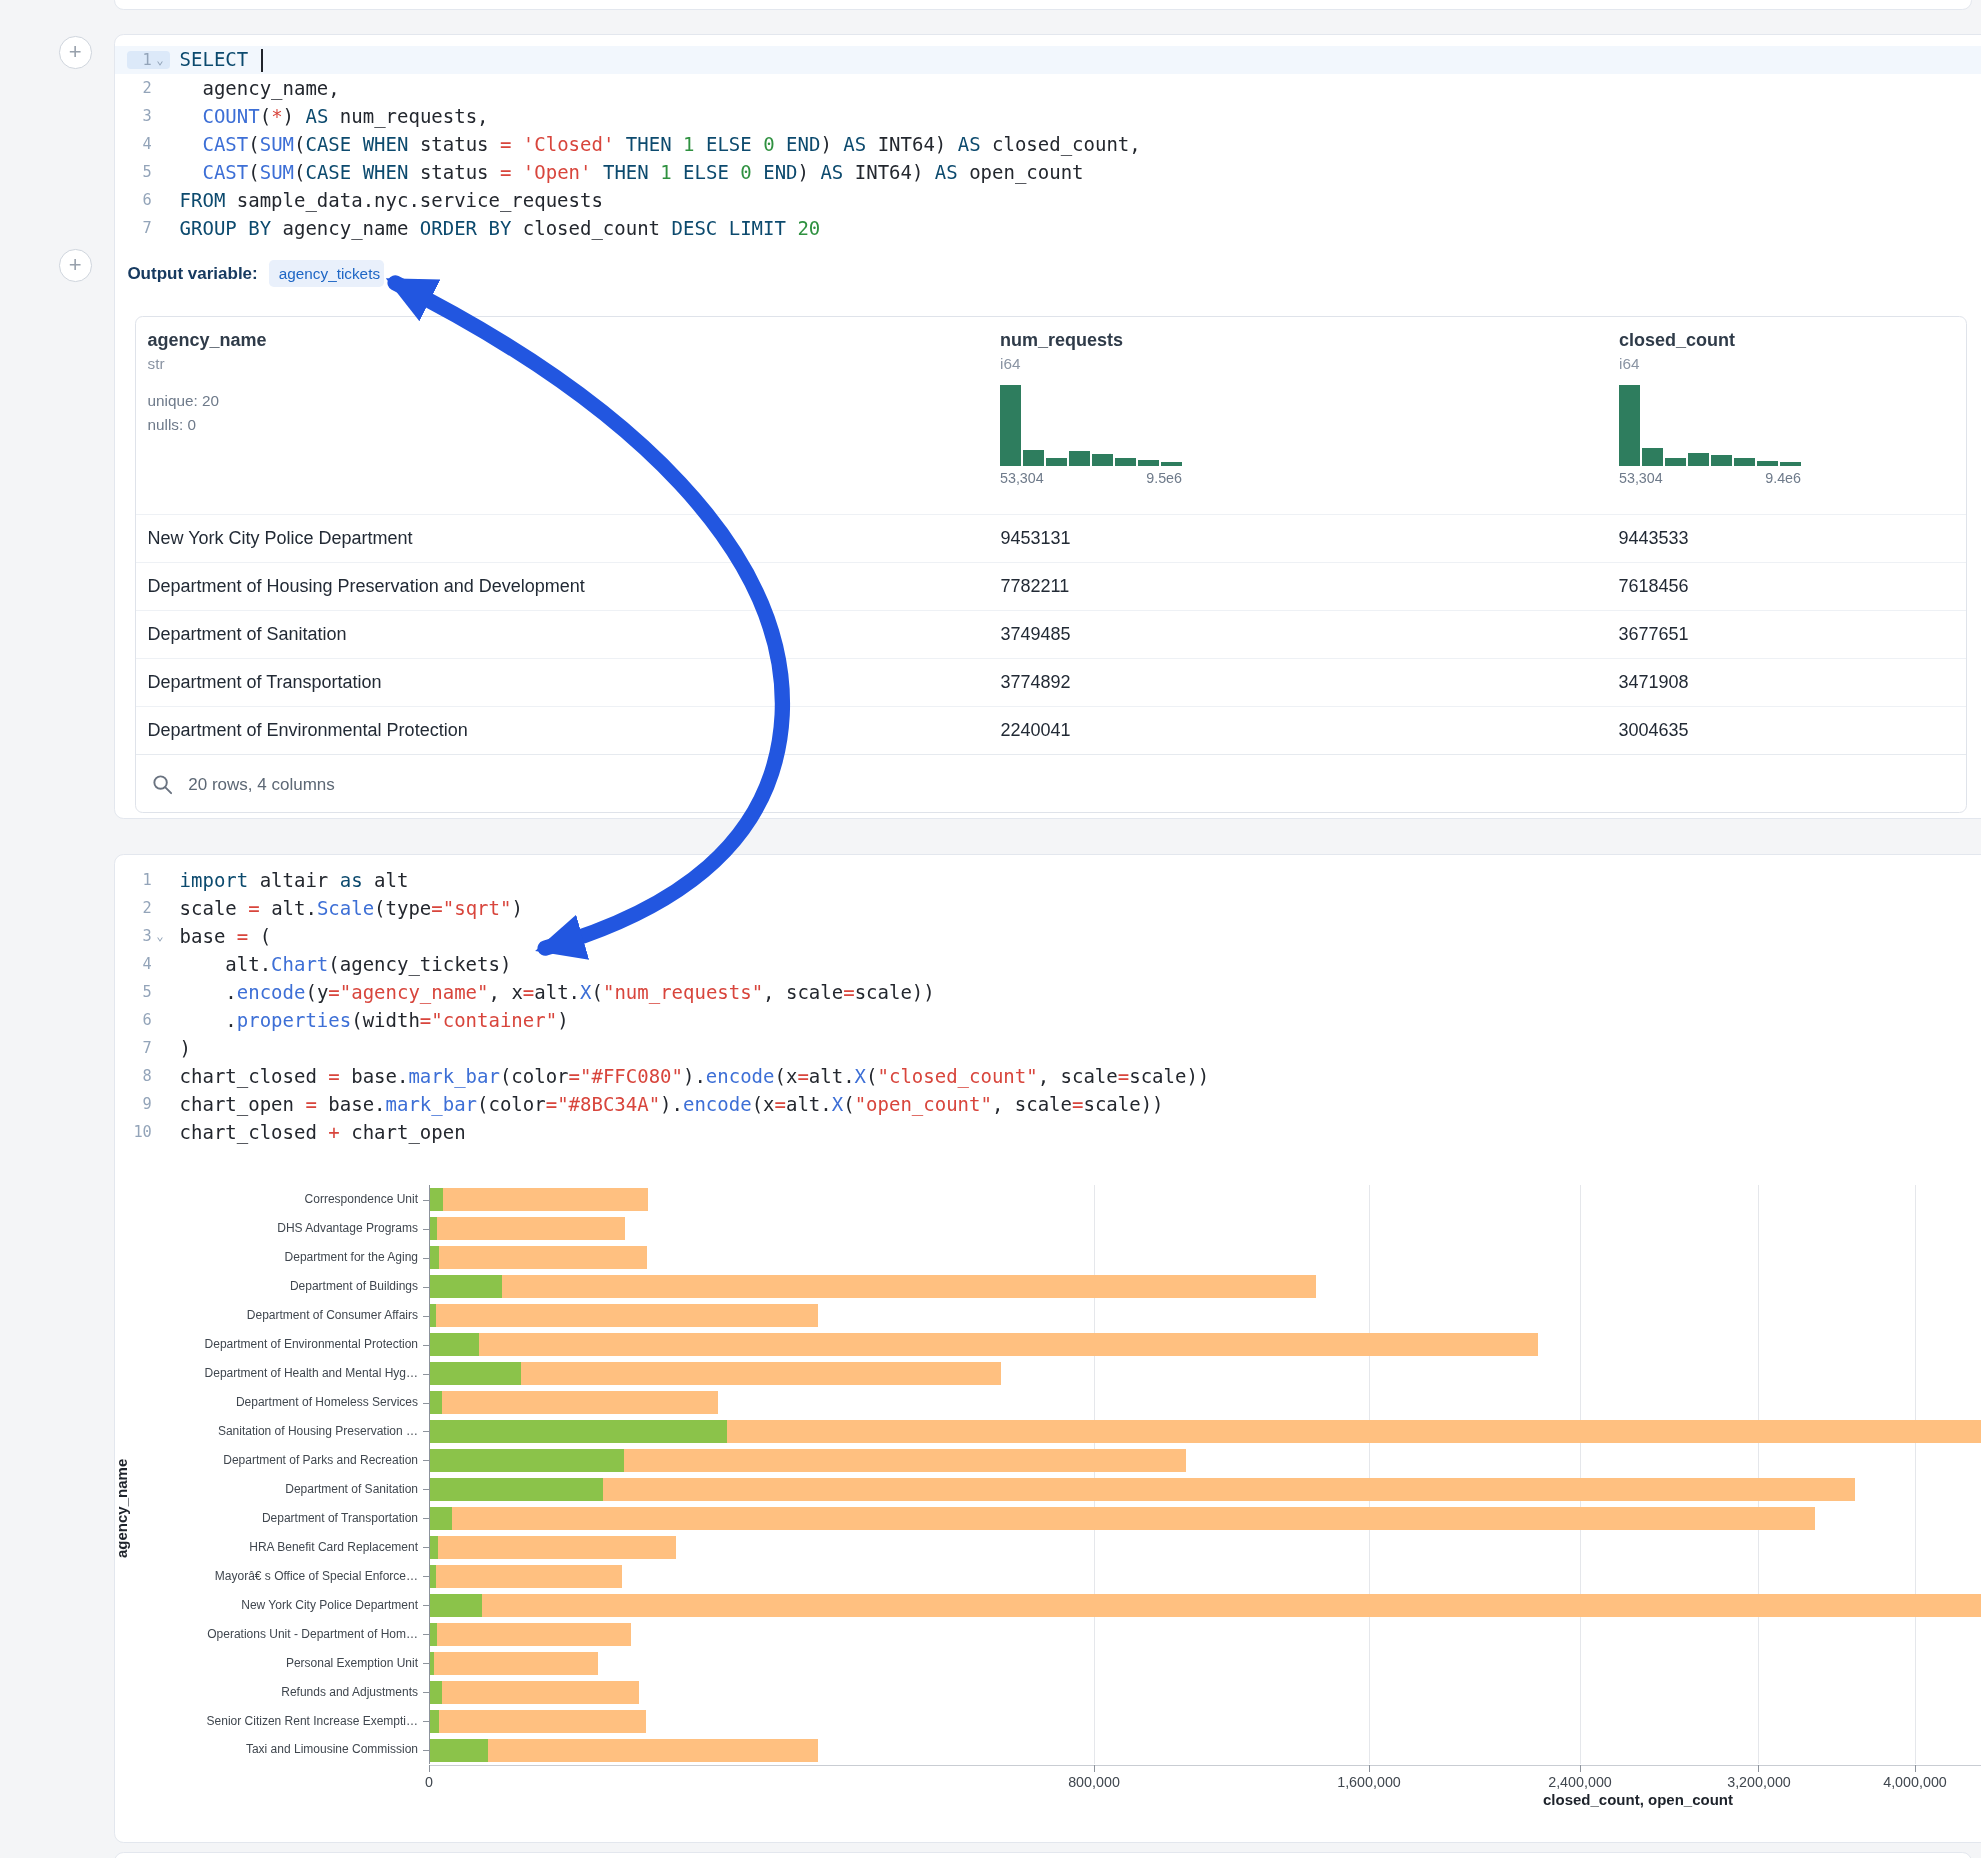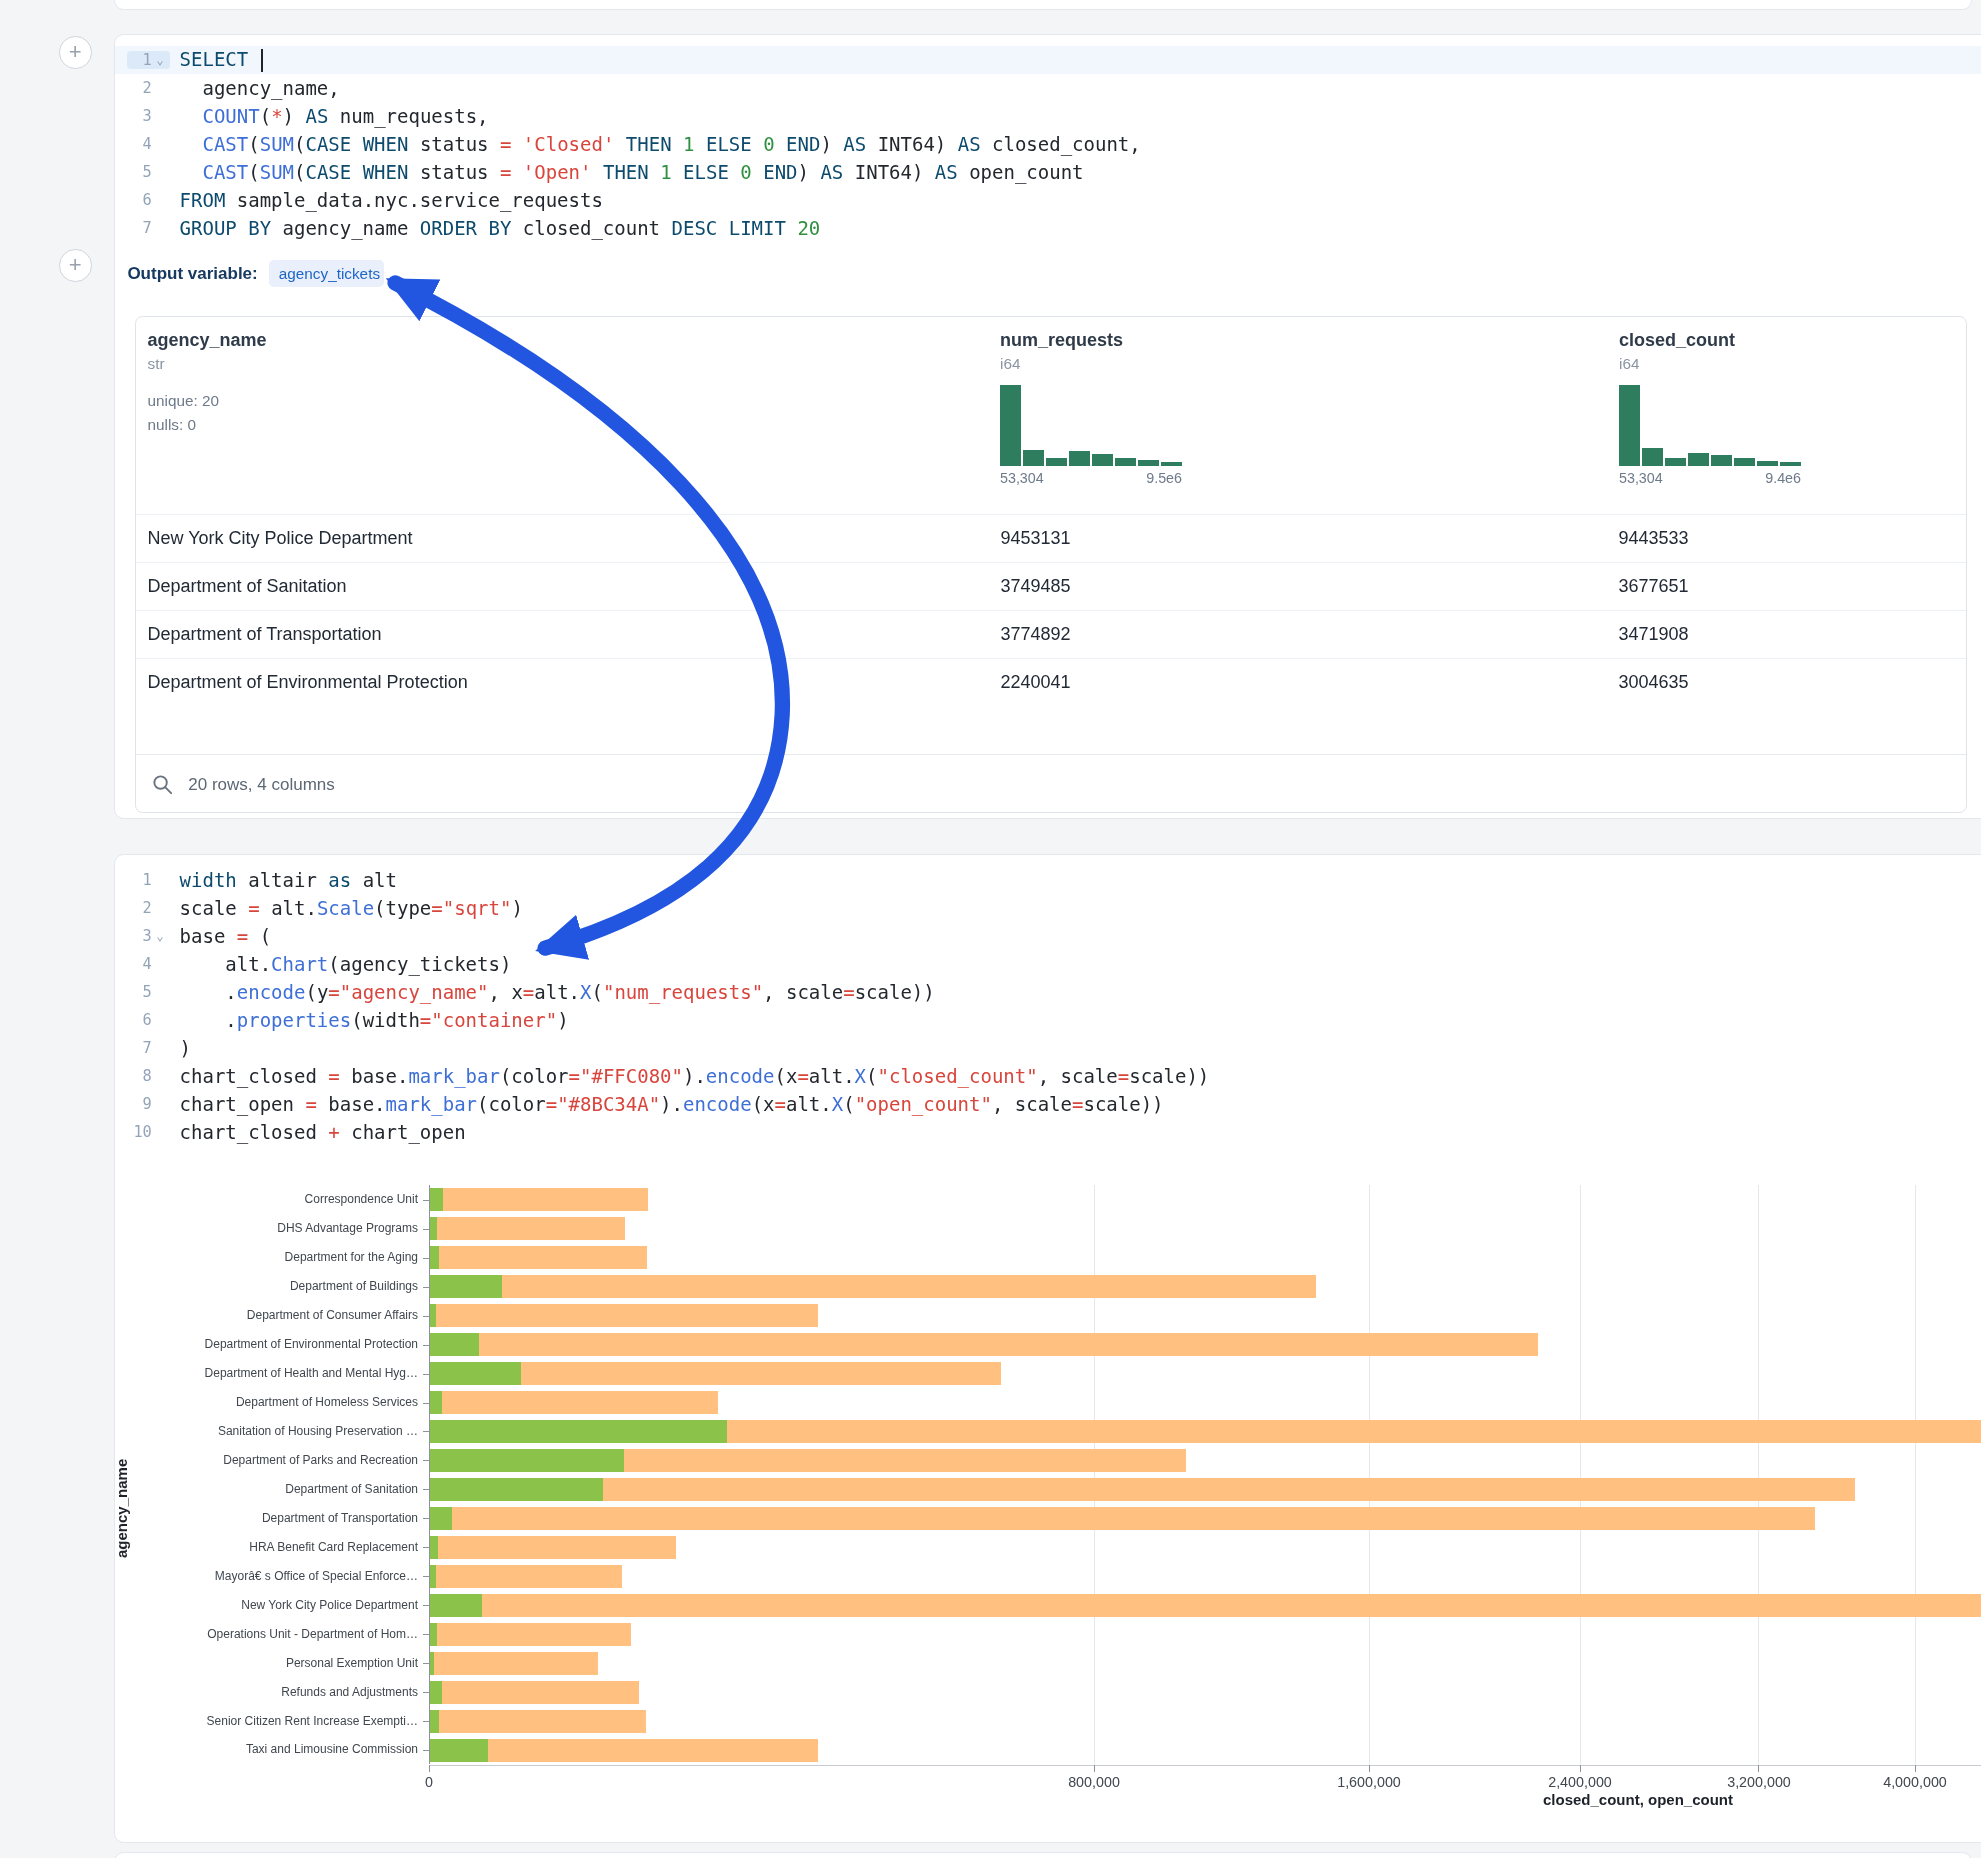--- a/index.html
+++ b/index.html
@@ -193,20 +193,25 @@
         </div>
       </div>
 
       <div class="trows">
           <div class="trow">
             <div class="tcell">New York City Police Department</div>
             <div class="tcell">9453131</div>
             <div class="tcell">9443533</div>
           </div>
           <div class="trow">
+            <div class="tcell">Department of Housing Preservation and Development</div>
+            <div class="tcell">7782211</div>
+            <div class="tcell">7618456</div>
+          </div>
+          <div class="trow">
             <div class="tcell">Department of Sanitation</div>
             <div class="tcell">3749485</div>
             <div class="tcell">3677651</div>
           </div>
           <div class="trow">
             <div class="tcell">Department of Transportation</div>
             <div class="tcell">3774892</div>
             <div class="tcell">3471908</div>
           </div>
           <div class="trow">
@@ -230,21 +235,21 @@
 
   <div class="card" style="left:114px;top:854px;width:1888px;height:989px;">
     <div class="codeblock" style="top:10.5px;">
         <div class="code-line">
           <span class="gutter">
             <span class="gchip">
               <span class="lnum">1</span>
               <span class="fold"></span>
             </span>
           </span>
-          <span class="src"><span class="tk-kw">width</span><span class="tk-plain"> altair </span><span class="tk-kw">as</span><span class="tk-plain"> alt</span></span>
+          <span class="src"><span class="tk-kw">import</span><span class="tk-plain"> altair </span><span class="tk-kw">as</span><span class="tk-plain"> alt</span></span>
         </div>
         <div class="code-line">
           <span class="gutter">
             <span class="gchip">
               <span class="lnum">2</span>
               <span class="fold"></span>
             </span>
           </span>
           <span class="src"><span class="tk-plain">scale </span><span class="tk-op">=</span><span class="tk-plain"> alt.</span><span class="tk-fn">Scale</span><span class="tk-plain">(type</span><span class="tk-op">=</span><span class="tk-str">"sqrt"</span><span class="tk-plain">)</span></span>
         </div>

